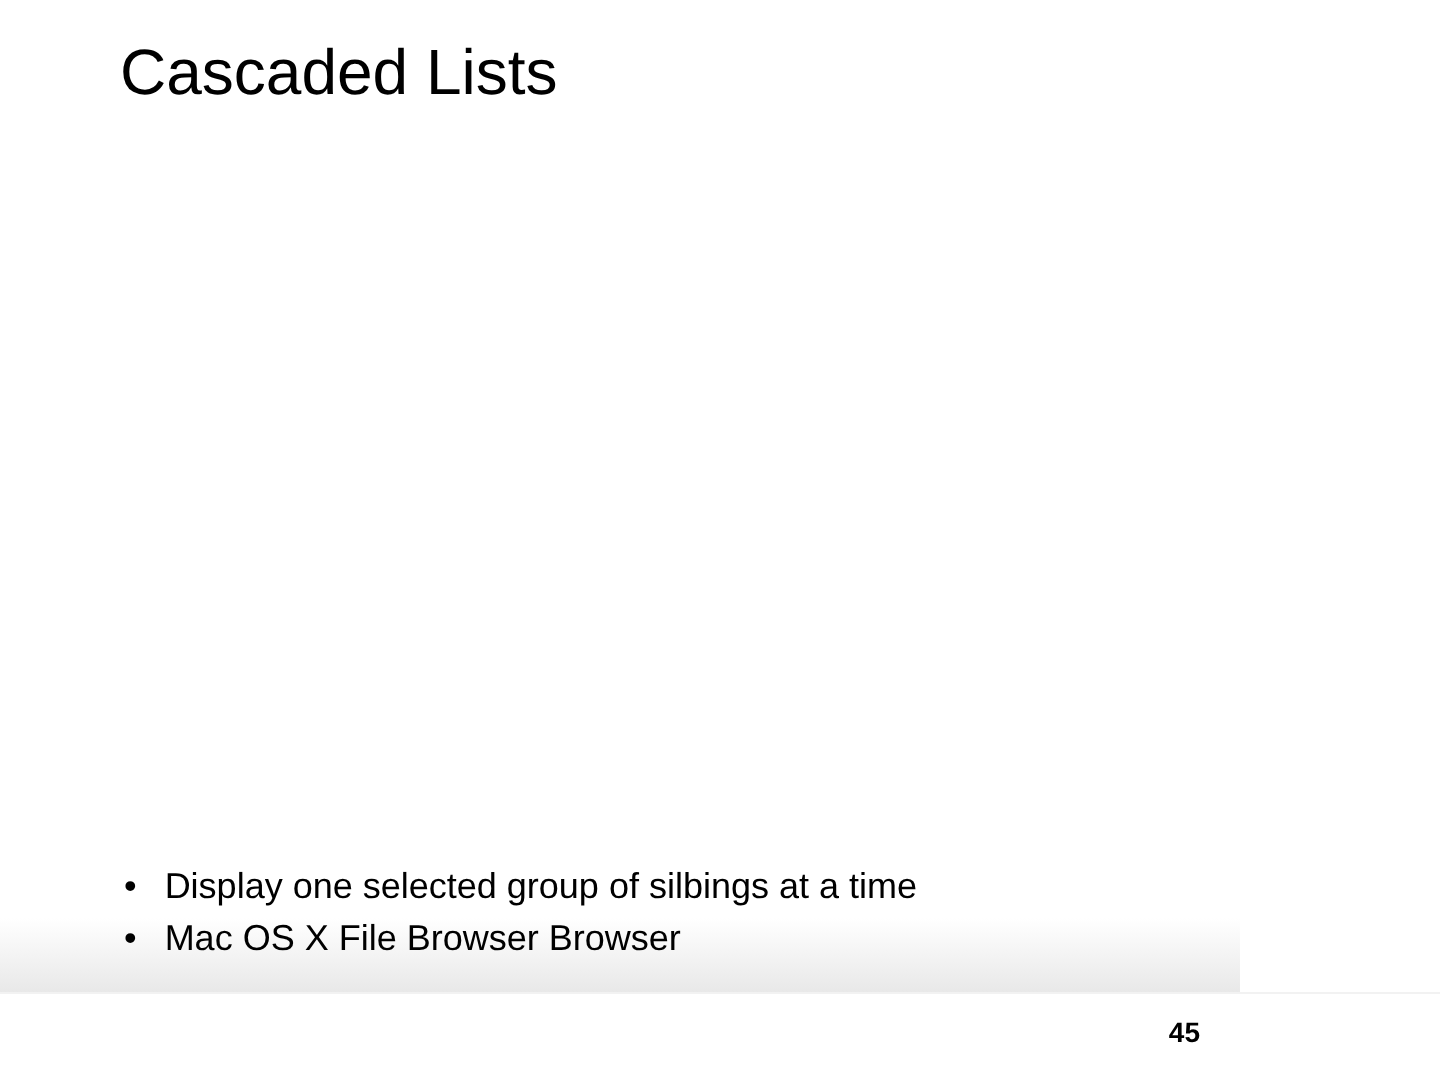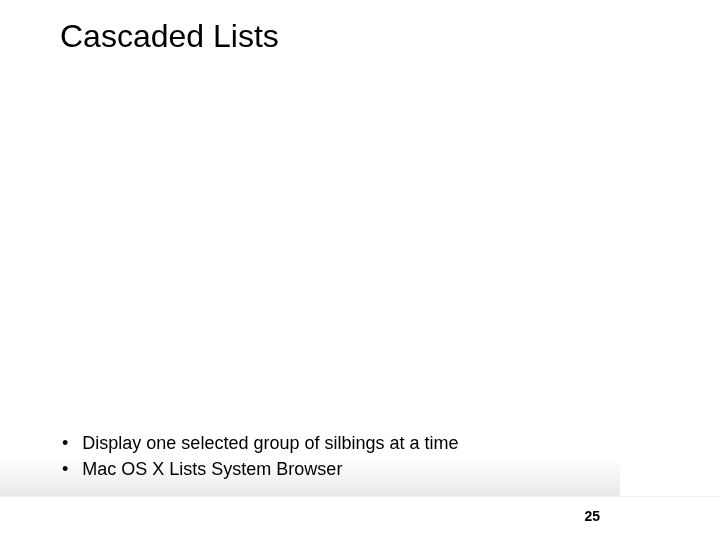--- a/index.html
+++ b/index.html
@@ -97,21 +97,21 @@
   <div class="title">Cascaded Lists</div>
 
 
   <div class="bullets">
     <div class="bullet-item">
       <span class="bullet-dot">•</span>
       <span class="bullet-text">Display one selected group of silbings at a time</span>
     </div>
     <div class="bullet-item">
       <span class="bullet-dot">•</span>
-      <span class="bullet-text">Mac OS X Lists System Browser</span>
+      <span class="bullet-text">Mac OS X File Browser Browser</span>
     </div>
   </div>
 
   <div class="footer-bar"></div>
 
-  <div class="page-number">25</div>
+  <div class="page-number">45</div>
 
 </div>
 
 </body></html>

